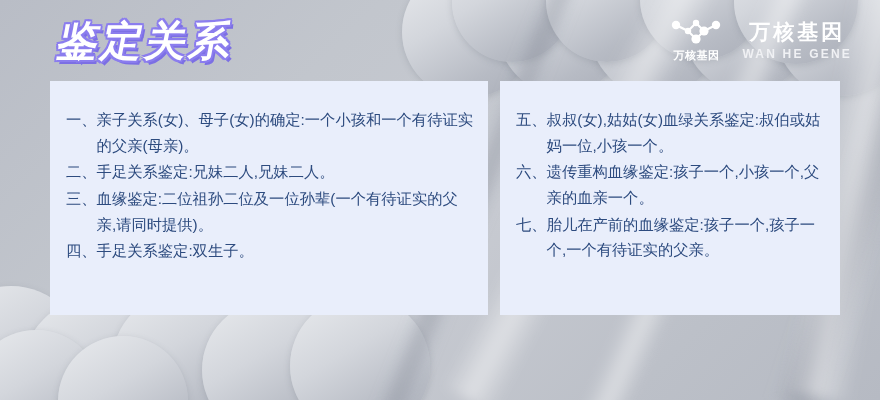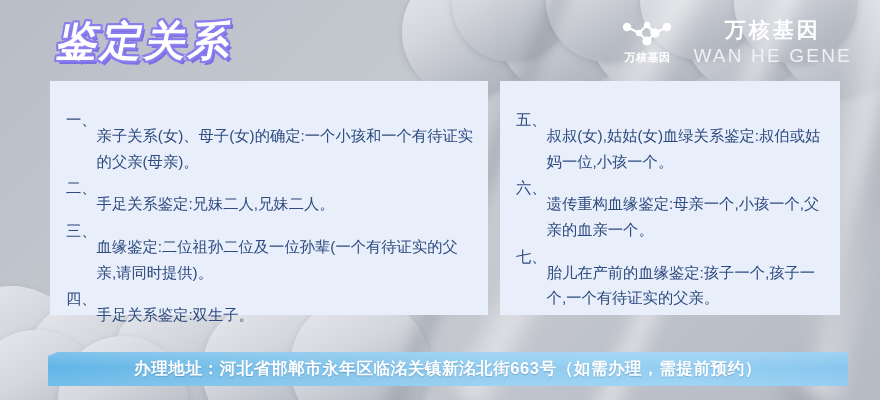--- a/index.html
+++ b/index.html
@@ -98,22 +98,22 @@
     gap: 1px;
   }
   .brand-cn {
     font-size: 21px;
     font-weight: bold;
     color: #ffffff;
     letter-spacing: 3px;
     white-space: nowrap;
   }
   .brand-en {
-    font-size: 19px;
-    font-weight: normal;
+    font-size: 12px;
+    font-weight: bold;
     color: #f0f1f4;
     letter-spacing: 2.2px;
     white-space: nowrap;
   }
 
   
   .panels {
     position: absolute;
     left: 0;
     top: 81px;
@@ -143,21 +143,20 @@
     font-size: 15.3px;
     line-height: 1.68;
     margin-bottom: 1px;
   }
   .item-index {
     flex: 0 0 auto;
     white-space: nowrap;
   }
   .item-text {
     flex: 1 1 auto;
-    margin-top: 16px;
   }
 
   
   .ribbon-wrap {
     position: absolute;
     left: 48px;
     top: 352px;
     width: 800px;
     height: 34px;
   }
@@ -277,30 +276,25 @@
     </div>
 
     <div class="panel panel-right">
       <ul class="item-list">
         <li class="item">
           <span class="item-index">五、</span>
           <span class="item-text">叔叔(女),姑姑(女)血绿关系鉴定:叔伯或姑妈一位,小孩一个。</span>
         </li>
         <li class="item">
           <span class="item-index">六、</span>
-          <span class="item-text">遗传重构血缘鉴定:母亲一个,小孩一个,父亲的血亲一个。</span>
+          <span class="item-text">遗传重构血缘鉴定:孩子一个,小孩一个,父亲的血亲一个。</span>
         </li>
         <li class="item">
           <span class="item-index">七、</span>
           <span class="item-text">胎儿在产前的血缘鉴定:孩子一个,孩子一个,一个有待证实的父亲。</span>
         </li>
       </ul>
     </div>
 
   </div>
 
-  <div class="ribbon-wrap">
-    <div class="ribbon"></div>
-    <div class="ribbon-sheen"></div>
-    <div class="ribbon-text">办理地址：河北省邯郸市永年区临洺关镇新洺北街663号（如需办理，需提前预约）</div>
-  </div>
 
 </div>
 
 </body></html>

